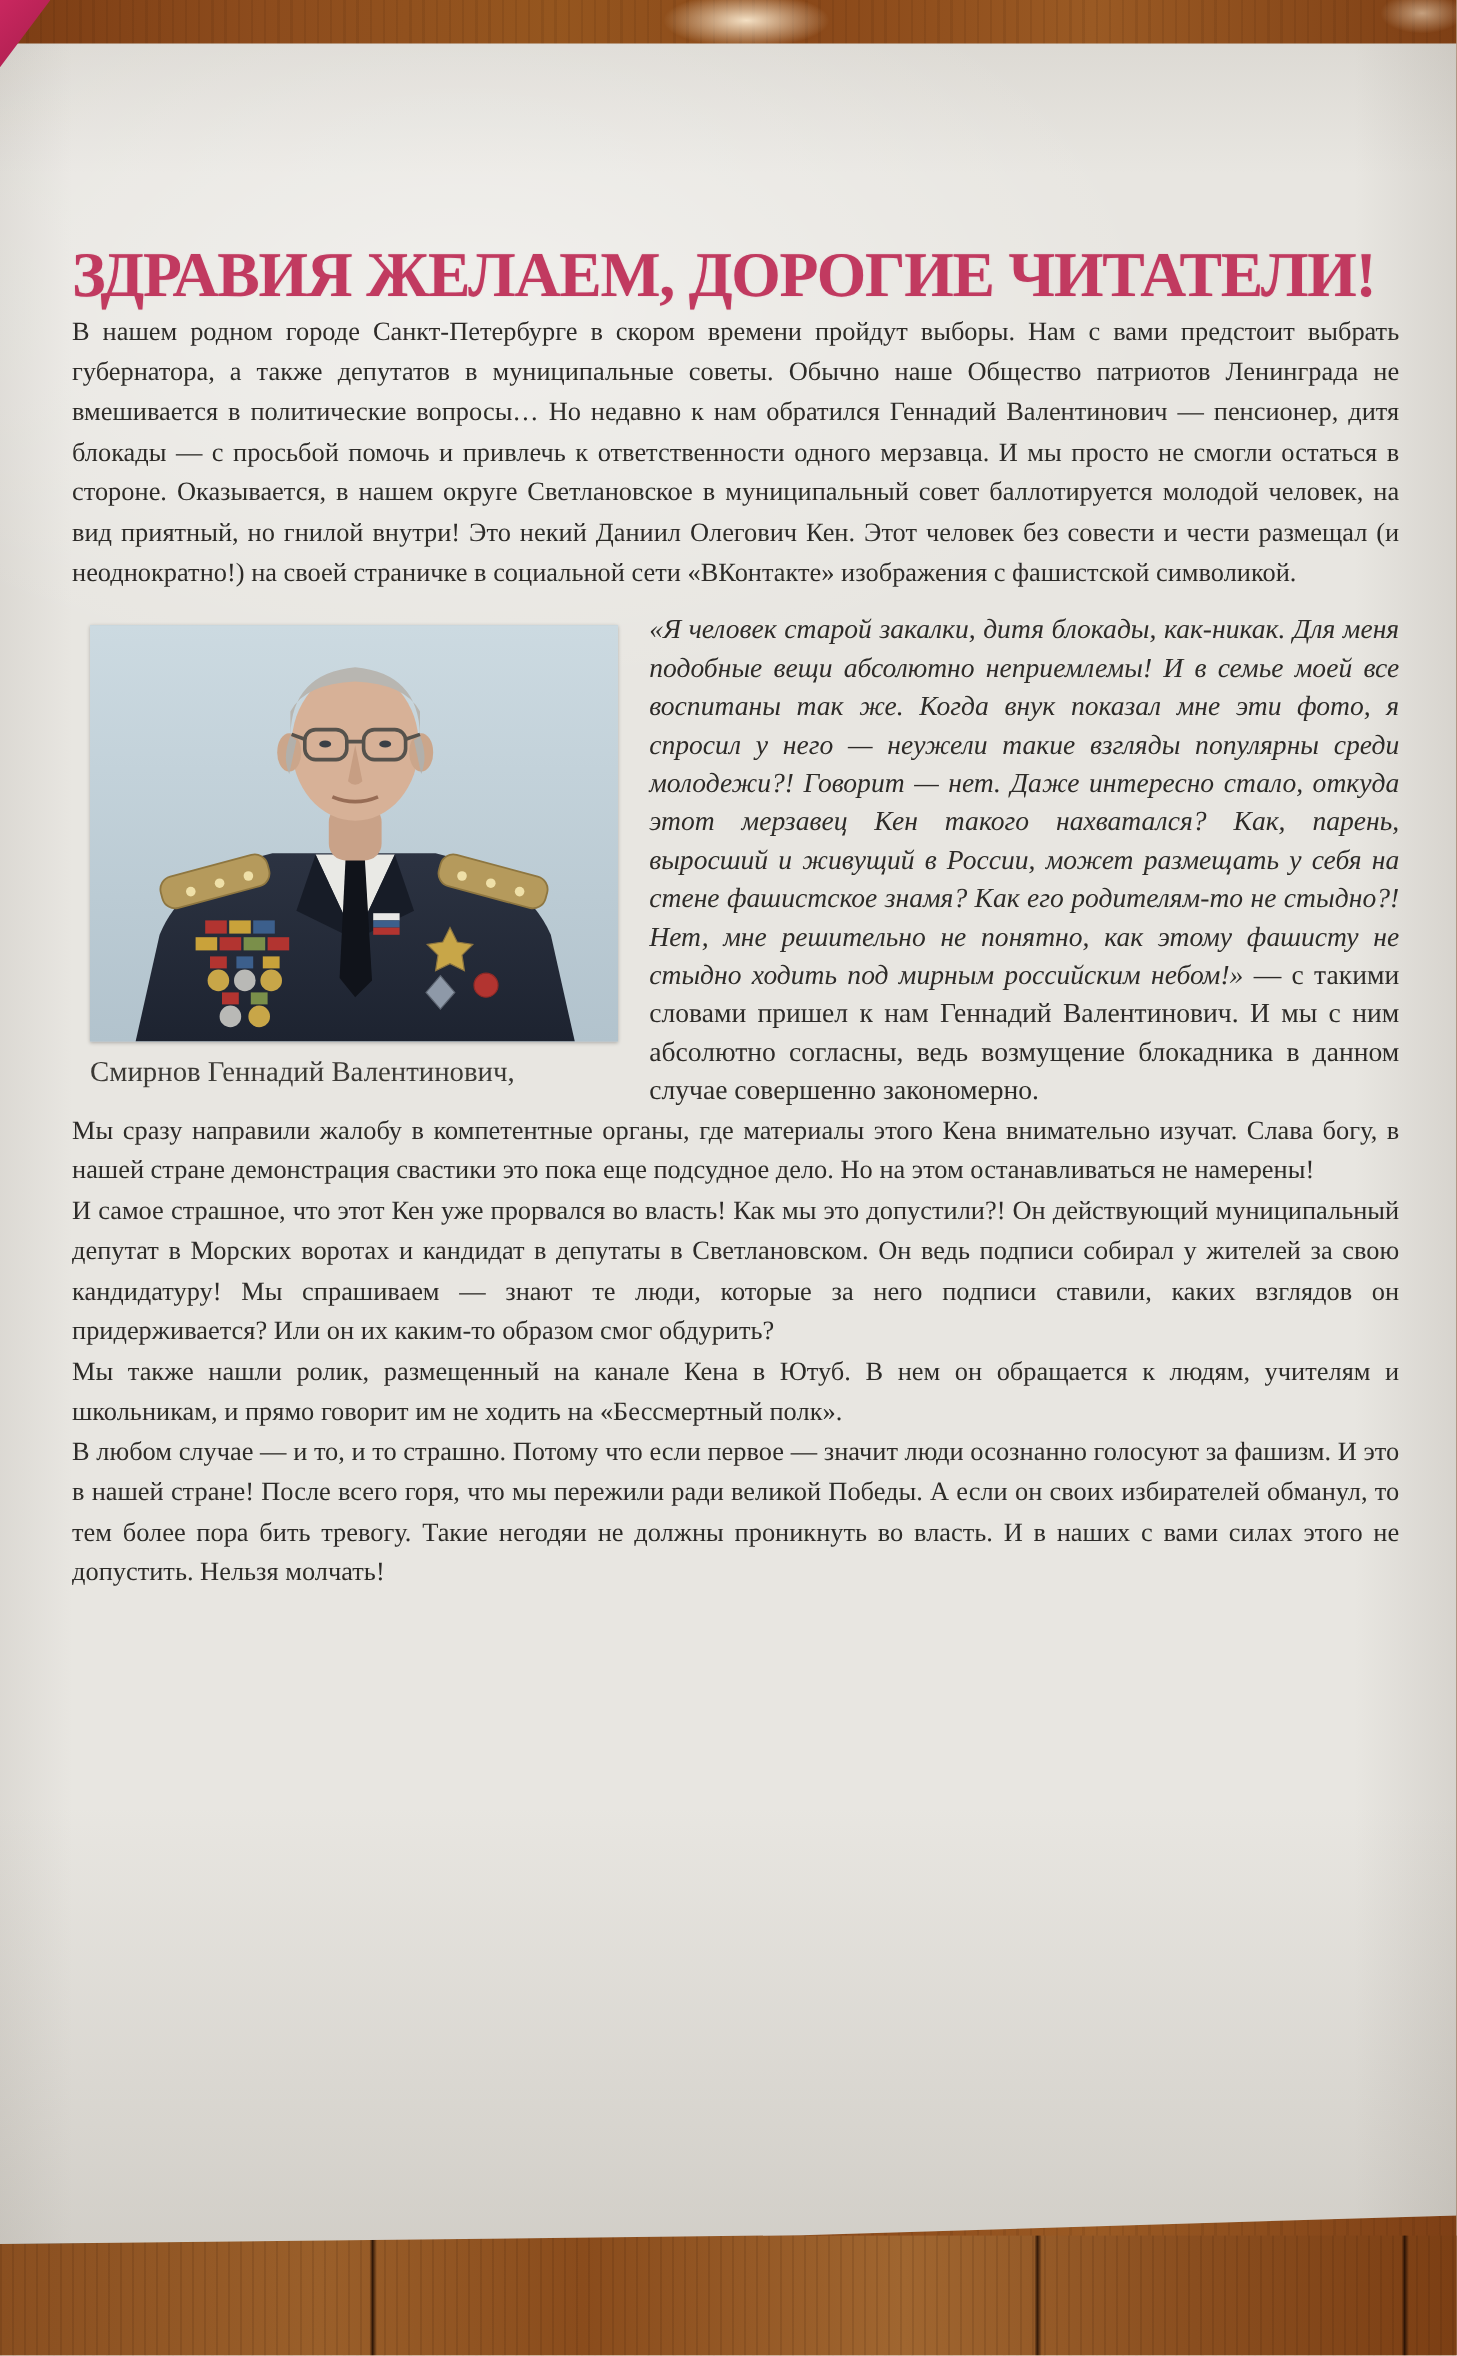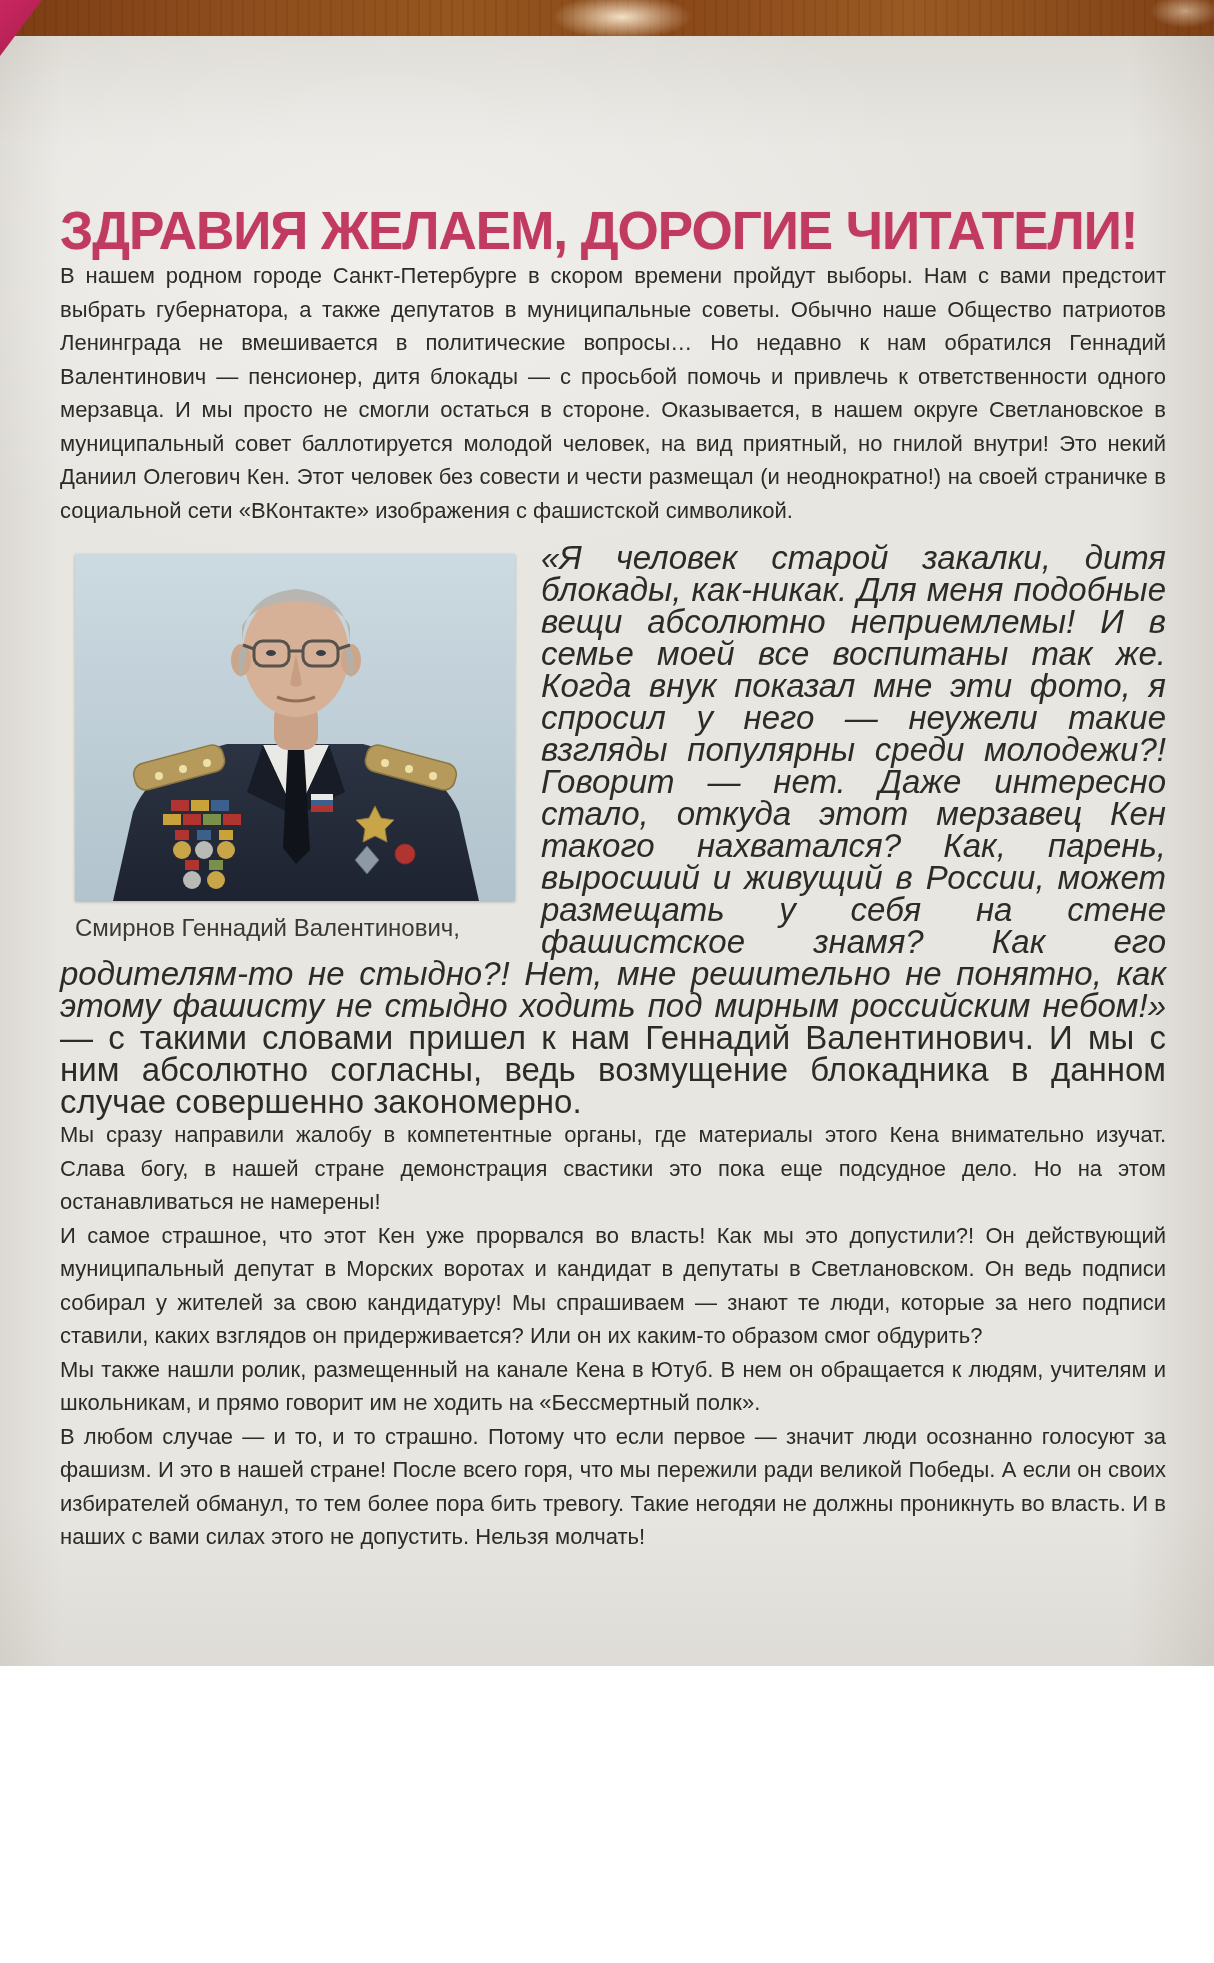--- a/index.html
+++ b/index.html
@@ -1,20 +1,20 @@
 <!DOCTYPE html>
 <html lang="ru"><head>
 <meta charset="utf-8">
 <style>
   html,body{margin:0;padding:0;}
   .stage{
     position:relative;
-    width:1214px;height:1666px;
+    width:1214px;height:1963px;
     overflow:hidden;
-    font-family:Liberation Sans, sans-serif;
+    font-family:Liberation Serif, serif;
     background:
       repeating-linear-gradient(90deg, rgba(60,28,8,.10) 0 2px, rgba(0,0,0,0) 2px 11px),
       linear-gradient(90deg,#7c3d14 0%, #8d4c1d 18%, #95561f 38%, #8a4819 55%, #9a5a24 75%, #7e3f15 100%);
   }
   
   .wood-bottom{
     position:absolute;left:0;right:0;bottom:0;height:100px;
     background:
       repeating-linear-gradient(90deg, rgba(50,22,6,.12) 0 2px, rgba(0,0,0,0) 2px 10px),
       linear-gradient(90deg,#8a4f20 0%, #9a5f2a 22%, #8a4c1c 40%, #a06630 62%, #8a4e1f 82%, #7c3f14 100%);
@@ -81,21 +81,21 @@
     background:#c3d3db;
   }
   .photo-caption{
     margin:12px 0 0 15px;
     font-size:24px;line-height:29px;
     color:#3b3935;
     text-align:left;
   }
   p.quote{
     margin:0;
-    font-size:33px;line-height:32px;
+    font-size:23px;line-height:32px;
     text-align:justify;
   }
   .q-it{font-style:italic;}
   .p3{clear:both;margin-top:40px;}
   .p4{margin-top:22px;}
   .p5{margin-top:22px;}
   .p6{margin-top:20px;}
 </style>
 </head>
 <body>

